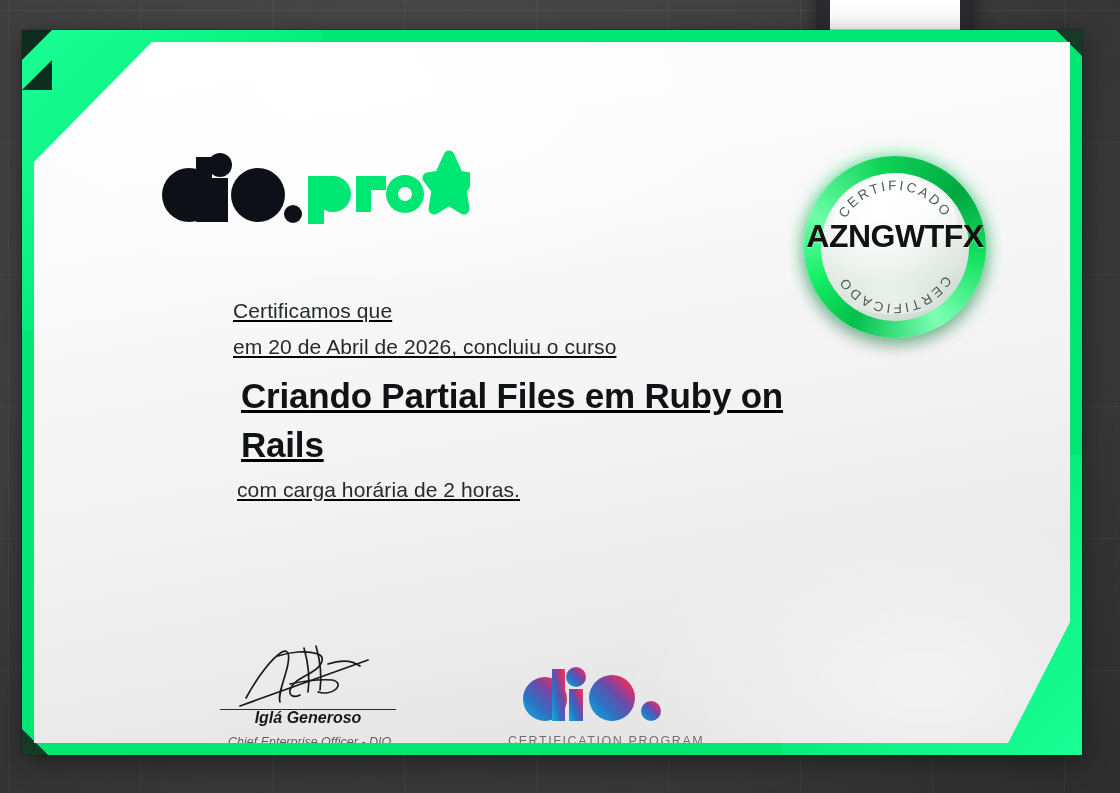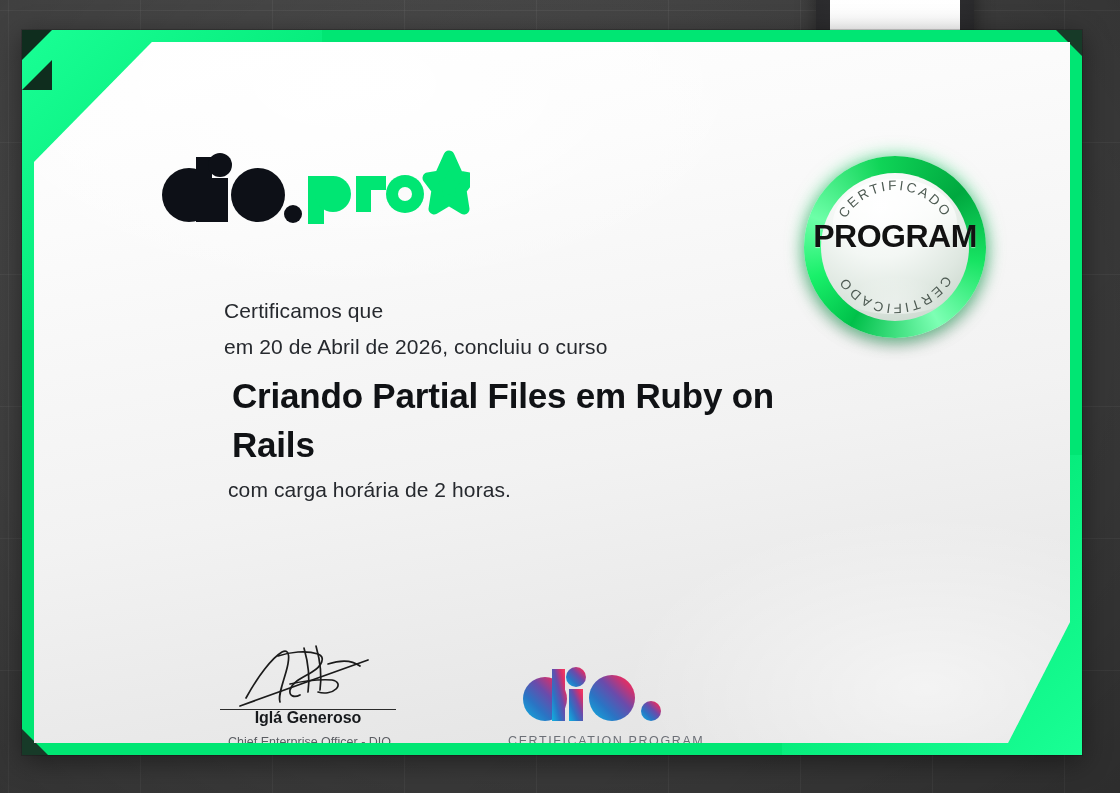--- a/index.html
+++ b/index.html
@@ -122,23 +122,24 @@
     left: 118px;
     top: 108px;
     height: 74px;
     display: flex;
     align-items: center;
   }
 
   
   #body-text {
     position: absolute;
-    left: 190px;
+    left: 199px;
     top: 256px;
     width: 640px;
+    text-decoration: underline;
   }
   .line-small {
     font-size: 21px;
     color: #26292e;
     letter-spacing: 0.1px;
     line-height: 1.26;
     margin: 0 0 10px 0;
   }
   #recipient-name {
     font-size: 27px;
@@ -162,20 +163,21 @@
     margin: 4px;
   }
 
   
   #signature-block {
     position: absolute;
     left: 186px;
     top: 598px;
     width: 176px;
     text-align: center;
+    font-style: italic;
   }
   #signature-mark {
     height: 70px;
     position: relative;
     margin-bottom: -4px;
   }
   #signature-rule {
     position: absolute;
     left: 0;
     bottom: 0;
@@ -437,16 +439,16 @@
           </defs>
           <text class="seal-arc-label">
             <textPath href="#arcTop" startOffset="50%" text-anchor="middle">CERTIFICADO</textPath>
           </text>
           <text class="seal-arc-label">
             <textPath href="#arcBottom" startOffset="50%" text-anchor="middle">CERTIFICADO</textPath>
           </text>
         </svg>
       </div>
     </div>
-    <div id="seal-code">PROGRAM</div>
+    <div id="seal-code">AZNGWTFX</div>
   </div>
 
 </div>
 
 </body></html>

